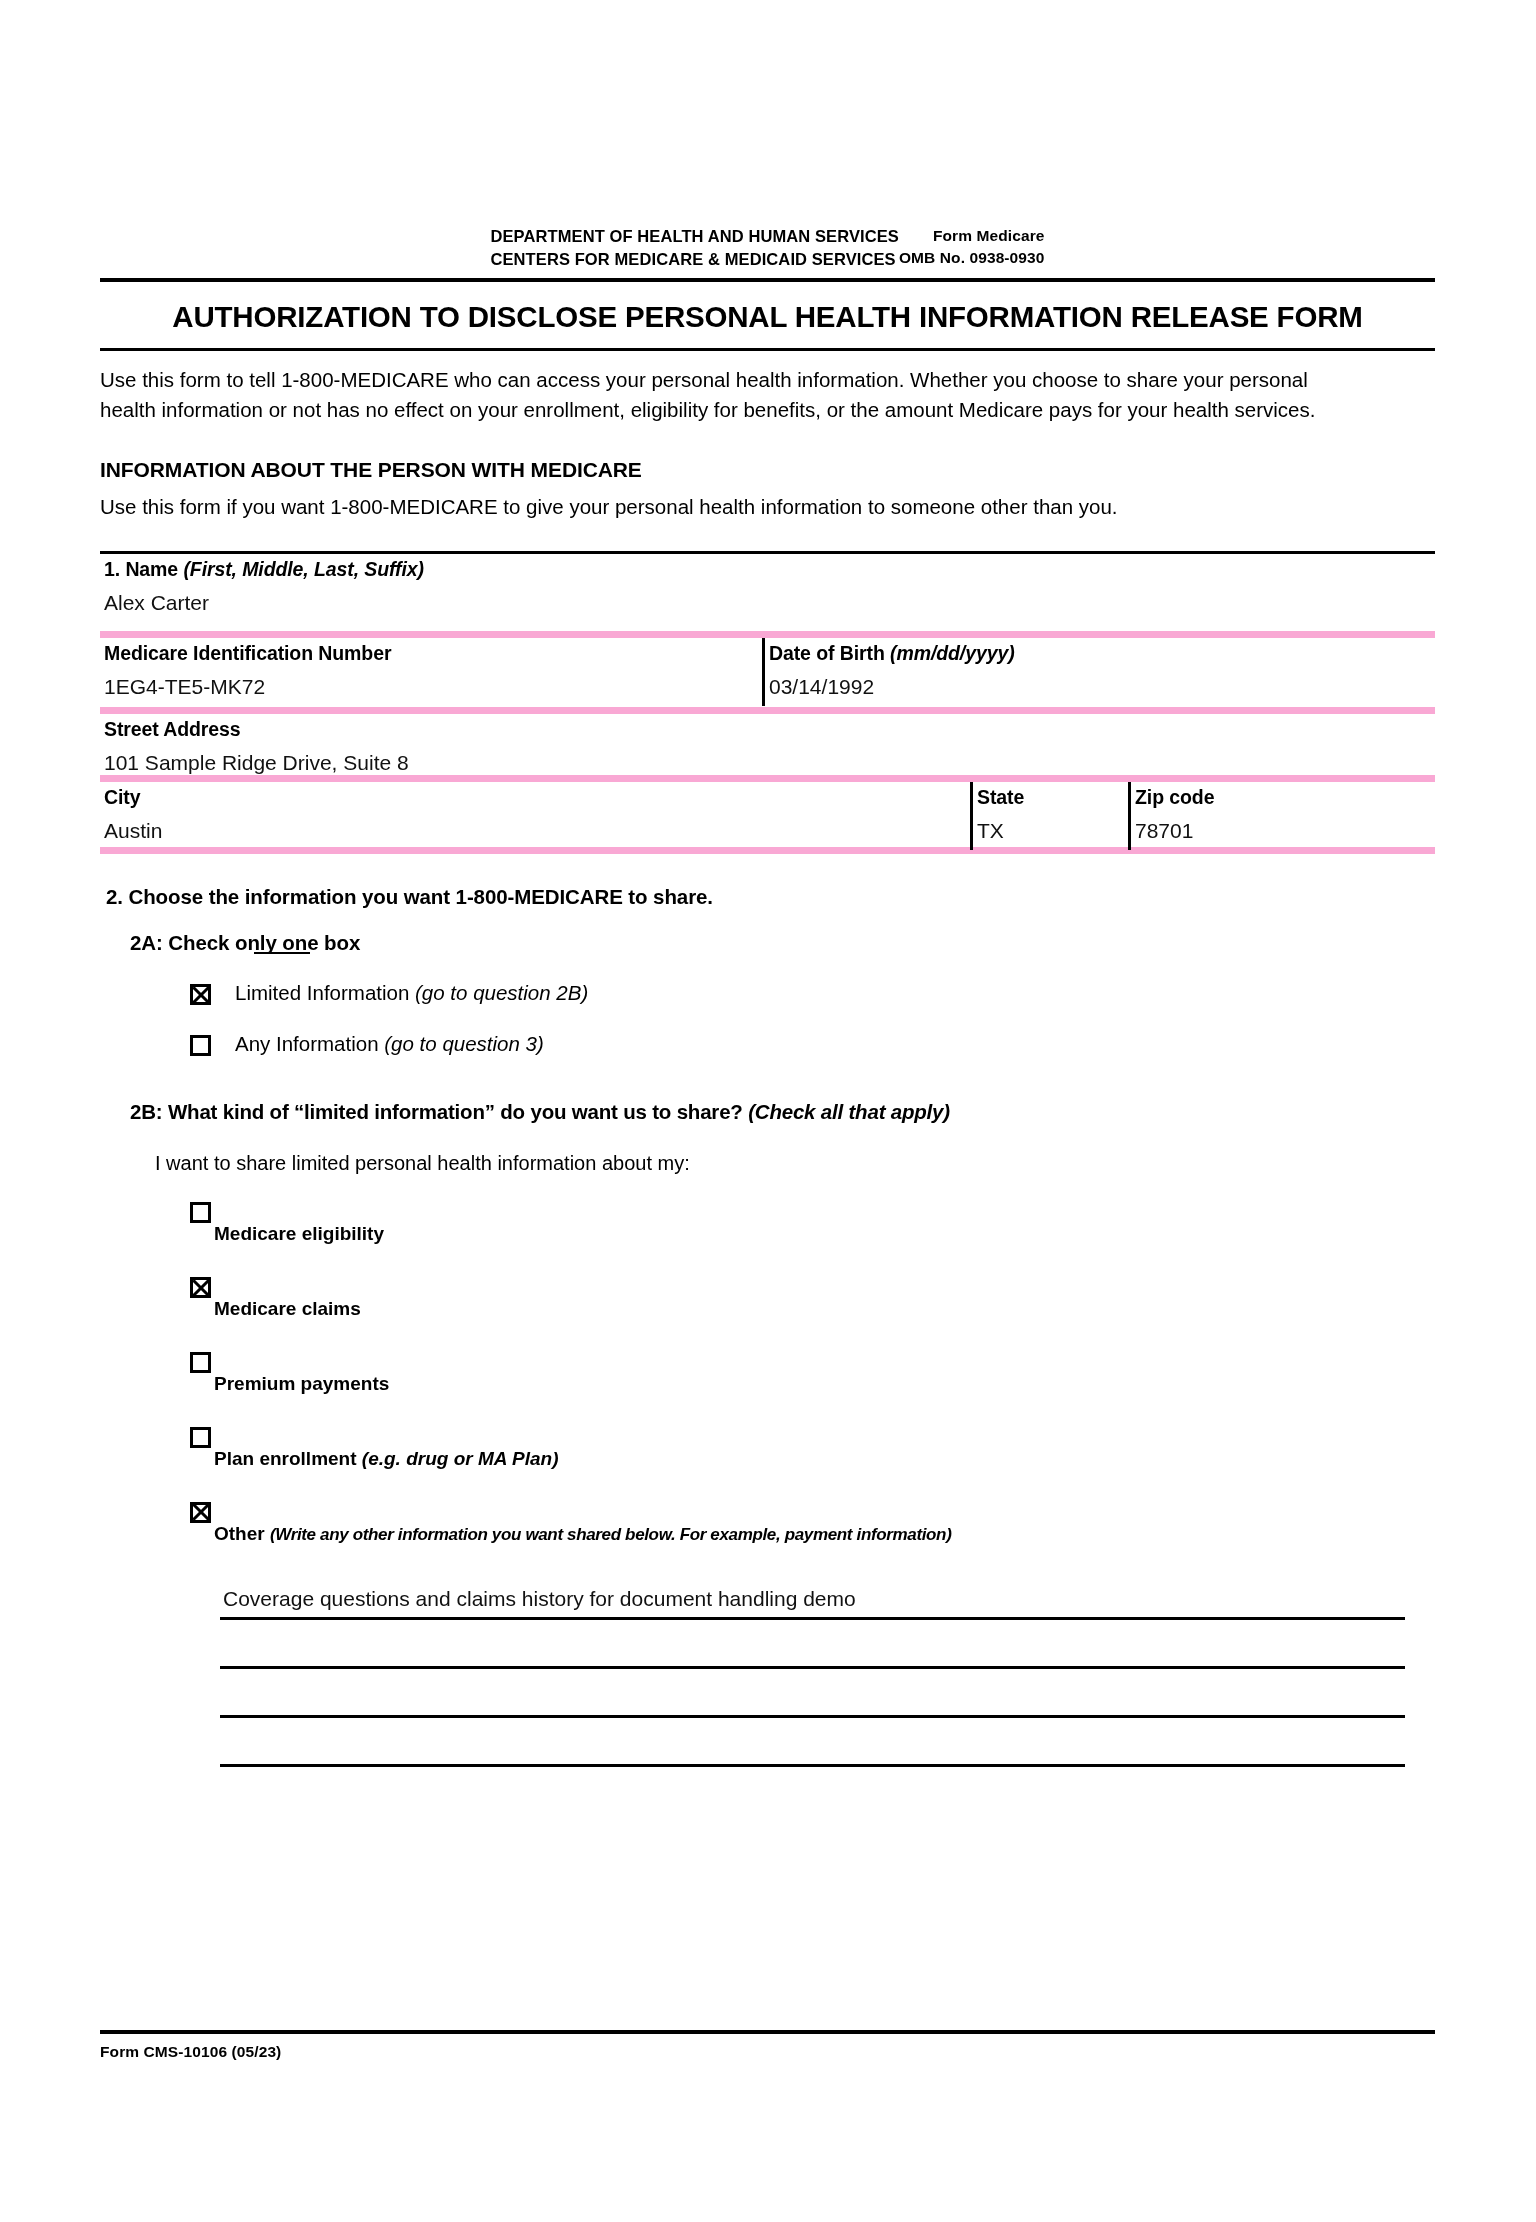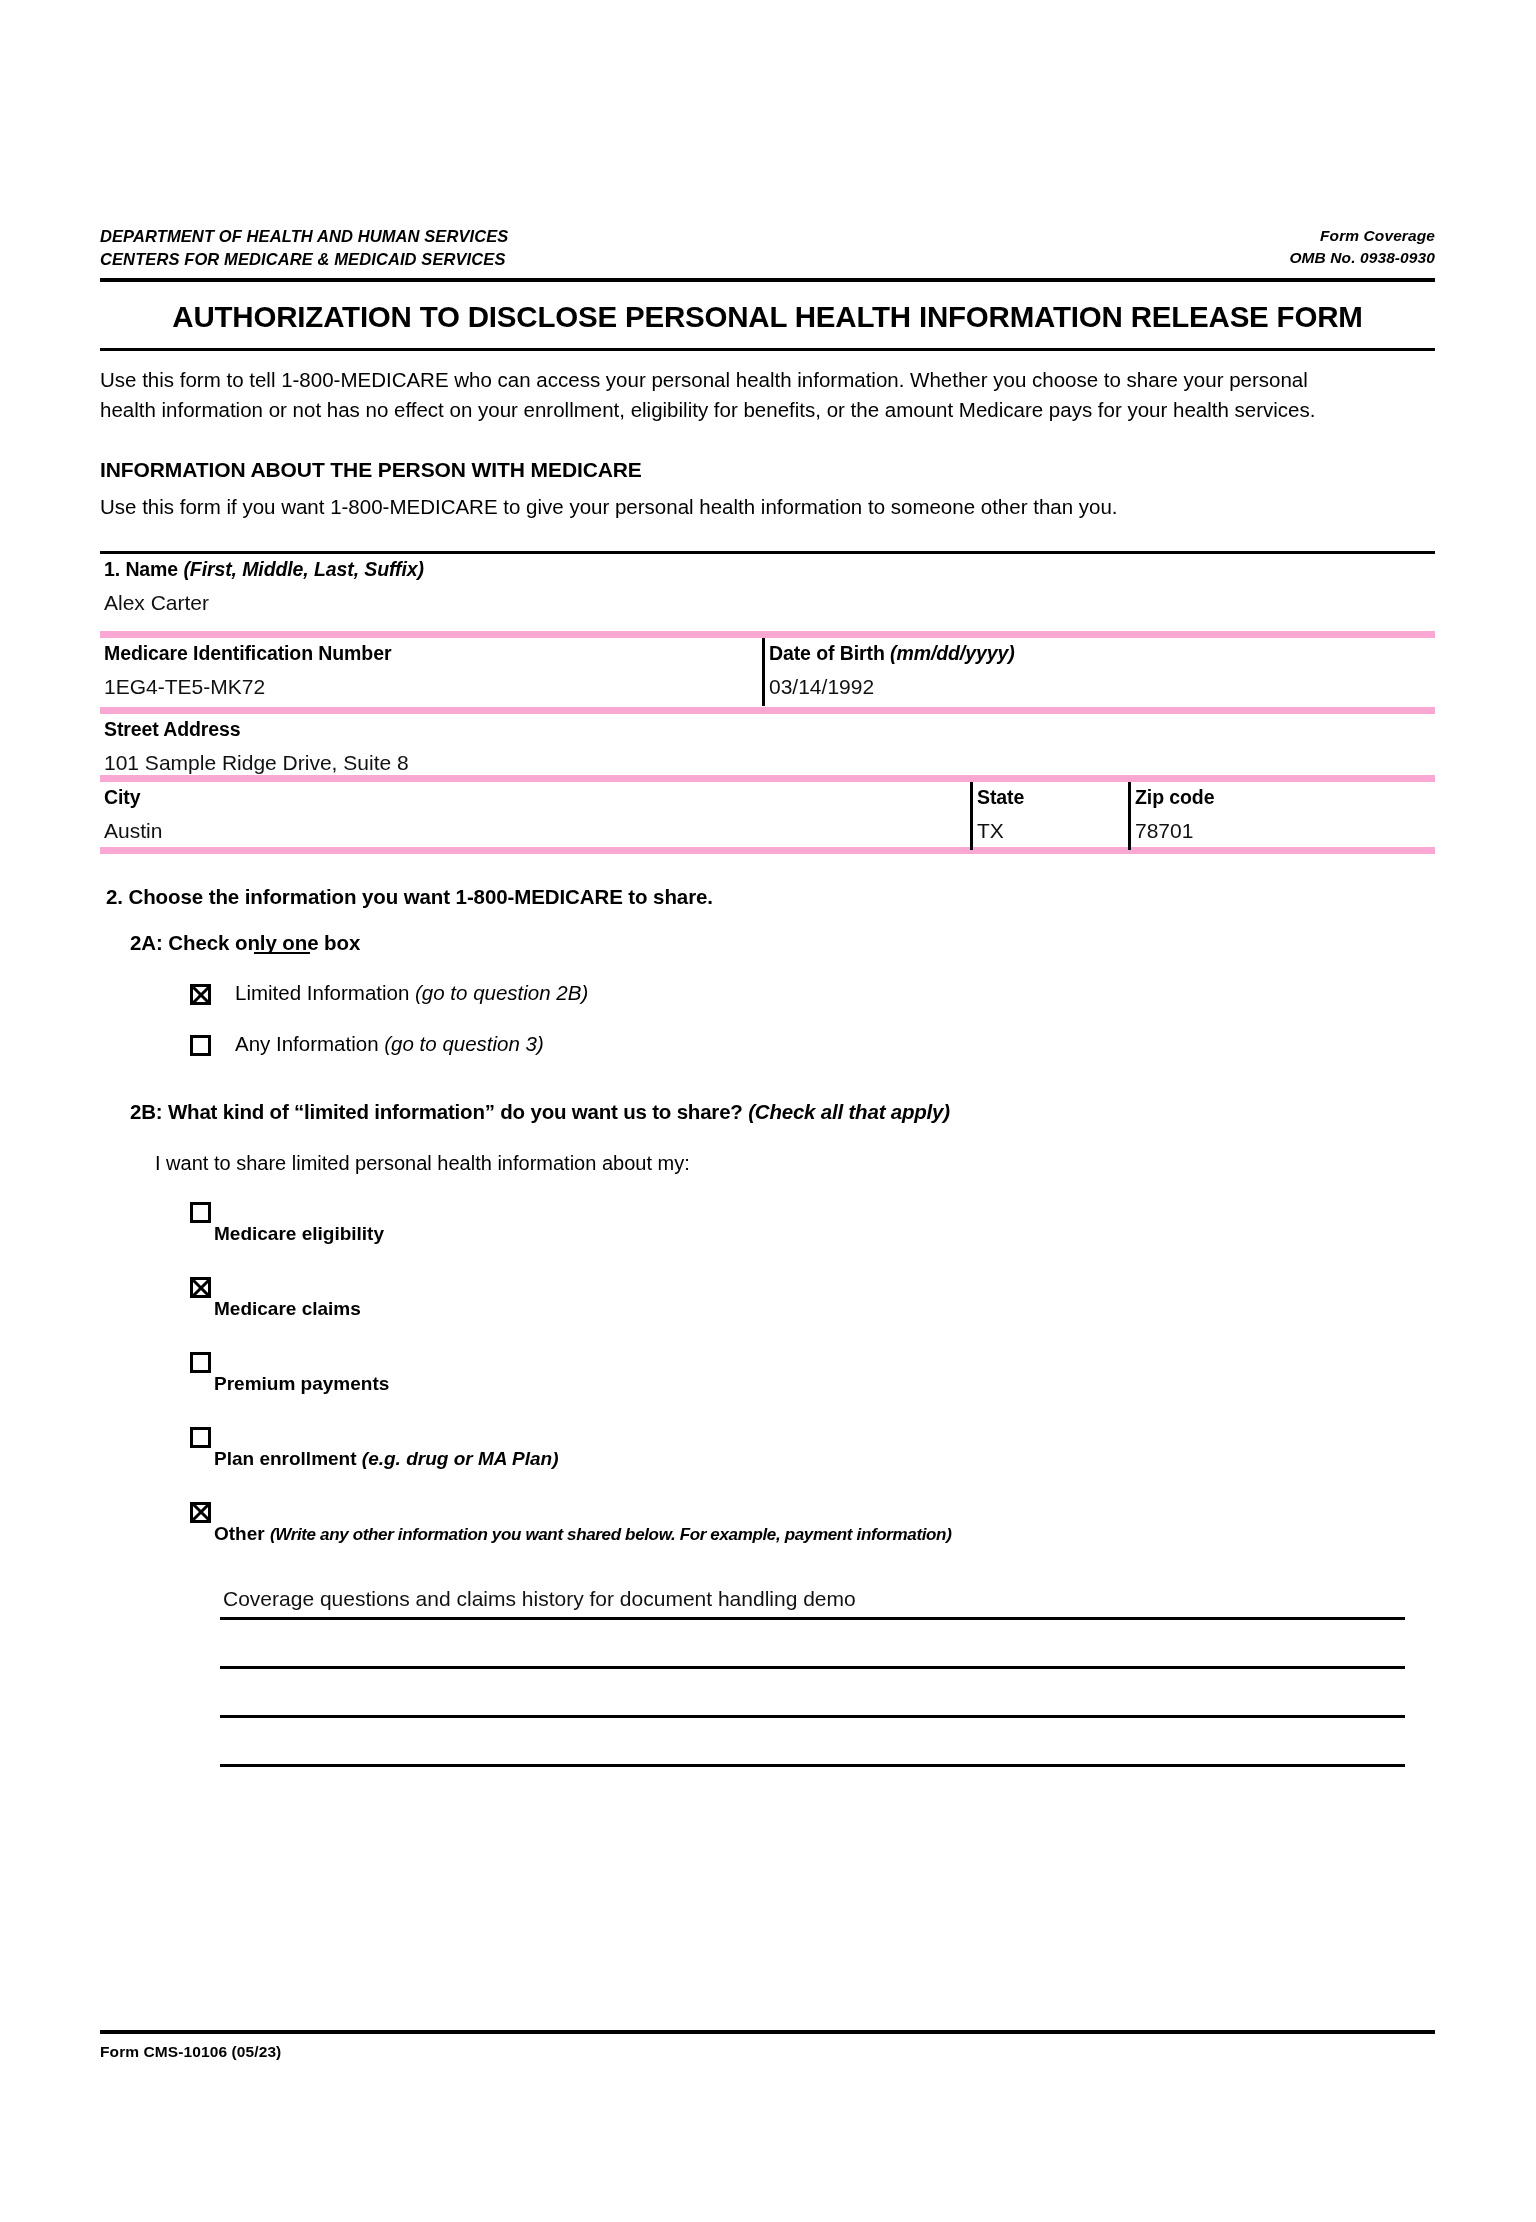--- a/index.html
+++ b/index.html
@@ -25,23 +25,22 @@
   .content {
     position: absolute;
     left: 100px;
     top: 225px;
     width: 1335px;
   }
 
   
   .agency-row {
     display: flex;
-    justify-content: space-between;
+    justify-content: center;
     align-items: flex-start;
-    font-style: italic;
   }
   .agency-left div, .agency-right div {
     font-weight: bold;
     font-size: 16.5px;
     line-height: 1.42;
     letter-spacing: 0.1px;
   }
   .agency-right { text-align: right; }
   .agency-right div { font-size: 15.5px; }
 
@@ -266,21 +265,21 @@
 
 <div class="page">
   <div class="content">
 
     <div class="agency-row">
       <div class="agency-left">
         <div>DEPARTMENT OF HEALTH AND HUMAN SERVICES</div>
         <div>CENTERS FOR MEDICARE &amp; MEDICAID SERVICES</div>
       </div>
       <div class="agency-right">
-        <div>Form Coverage</div>
+        <div>Form Medicare</div>
         <div>OMB No. 0938-0930</div>
       </div>
     </div>
     <hr class="rule-heavy">
 
     <div class="form-title">AUTHORIZATION TO DISCLOSE PERSONAL HEALTH INFORMATION RELEASE FORM</div>
     <hr class="rule-heavy thin3">
 
     <p class="intro">Use this form to tell 1-800-MEDICARE who can access your personal health information. Whether you choose to share your personal health information or not has no effect on your enrollment, eligibility for benefits, or the amount Medicare pays for your health services.</p>
 

